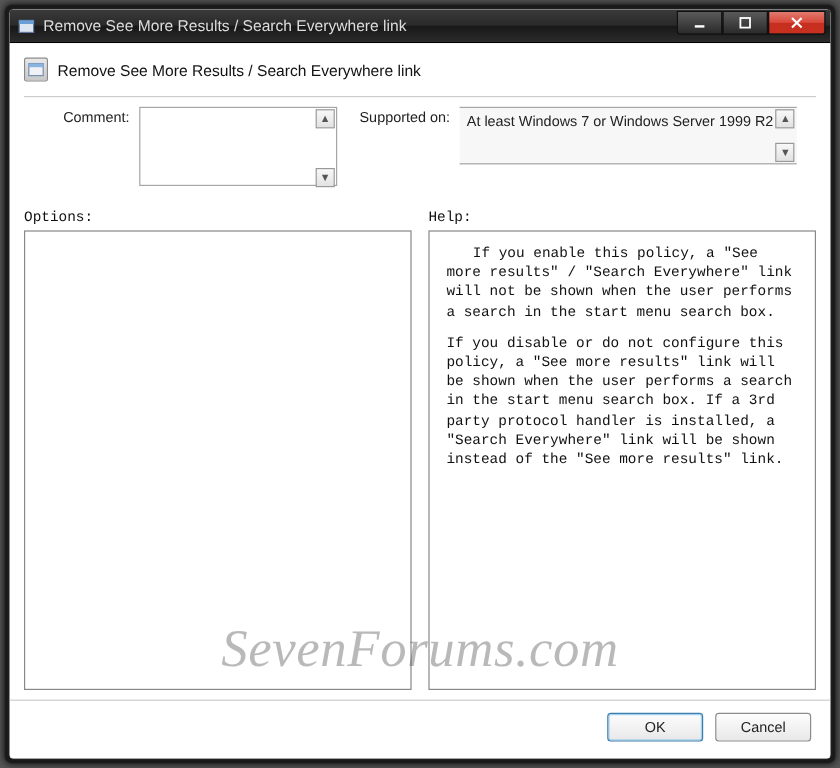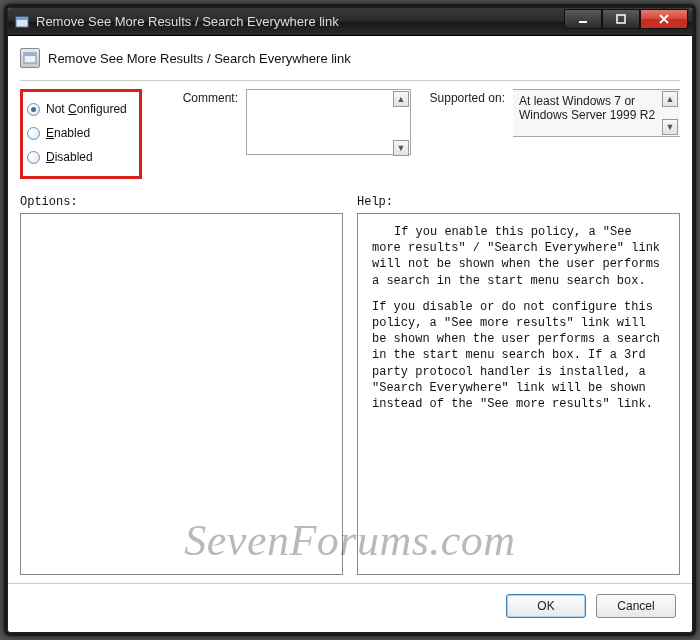--- a/index.html
+++ b/index.html
@@ -211,36 +211,20 @@
               <rect x="1" y="2" width="12" height="10" fill="#eef1f5" stroke="#7890b0"></rect>
               <rect x="1" y="2" width="12" height="3" fill="#8ab4e0"></rect>
             </svg>
         </span>
         <span class="header-title">Remove See More Results / Search Everywhere link</span>
       </div>
     </div>
     <div class="divider"></div>
 
     <div class="upper">
-      <div class="state-col">
-        <div class="state-box">
-          <div class="radio-row">
-            <span class="radio checked"></span>
-            <span>Not <span class="u">C</span>onfigured</span>
-          </div>
-          <div class="radio-row">
-            <span class="radio"></span>
-            <span><span class="u">E</span>nabled</span>
-          </div>
-          <div class="radio-row">
-            <span class="radio"></span>
-            <span><span class="u">D</span>isabled</span>
-          </div>
-        </div>
-      </div>
       <div class="fields-col">
         <div class="field-row">
           <div class="field-label">Comment:</div>
           <div class="scrollwrap">
             <textarea class="textarea" style=""></textarea>
             <div class="spin top">
                 <div class="arrow">▲</div>
               </div>
             <div class="spin bot">
                 <div class="arrow">▼</div>

